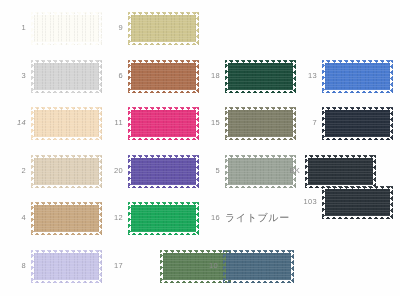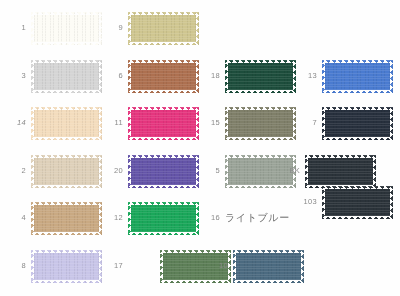--- a/index.html
+++ b/index.html
@@ -237,21 +237,21 @@
         </div>
       </div>
       <div class="cell" style="left: 97px; top: 247px; width: 100px; height: 38px; gap: 32px;">
         <div class="swatch-label">17</div>
         <div class="swatch-wrap">
           <div class="swatch" style="background: rgb(93, 127, 87);">
             <div class="weave"></div>
           </div>
         </div>
       </div>
-      <div class="cell" style="left: 202px; top: 247px; width: 100px; height: 38px;">
+      <div class="cell" style="left: 192px; top: 247px; width: 100px; height: 38px;">
         <div class="swatch-label">10</div>
         <div class="swatch-wrap">
           <div class="swatch" style="background: rgb(75, 106, 128);">
             <div class="weave"></div>
           </div>
         </div>
       </div>
     </div>
 </div>
 

